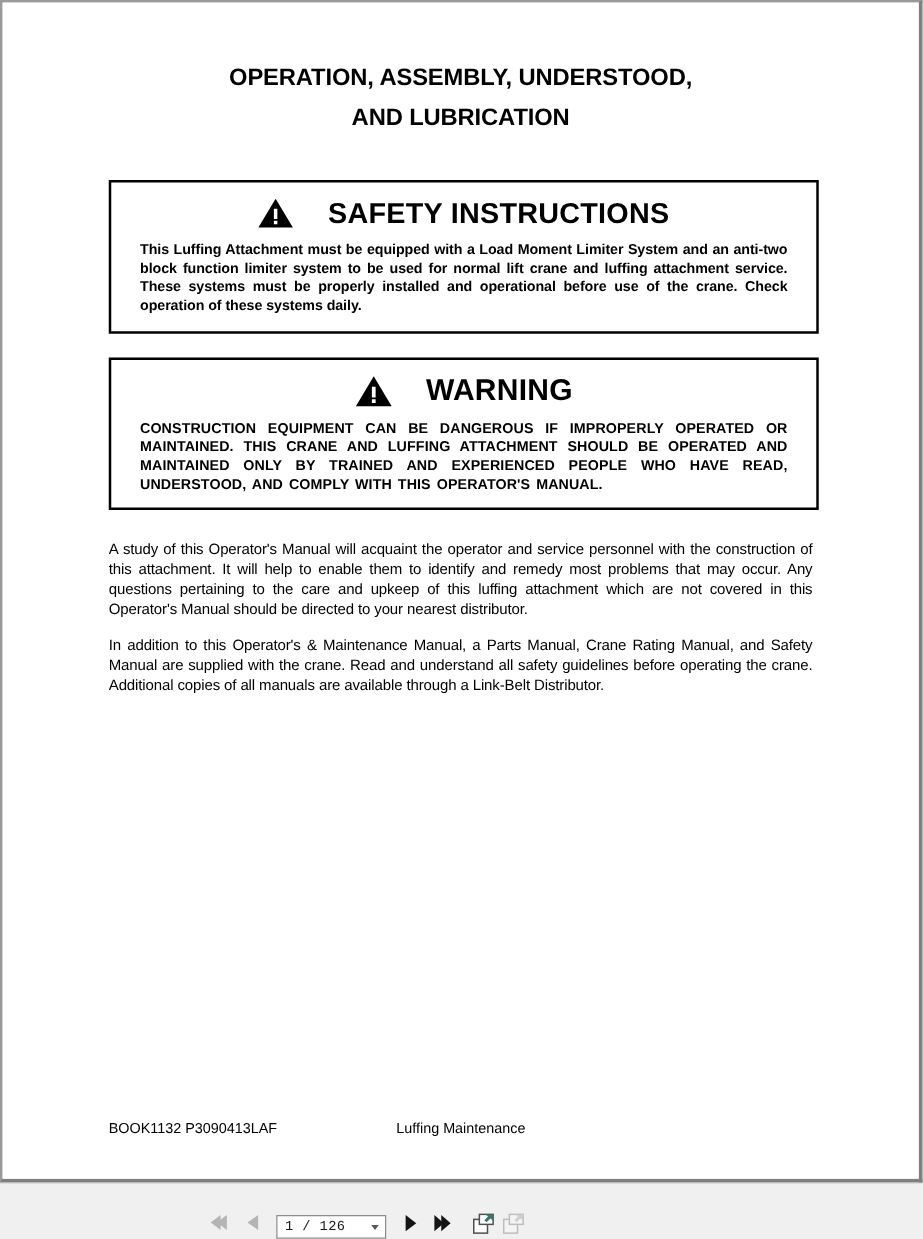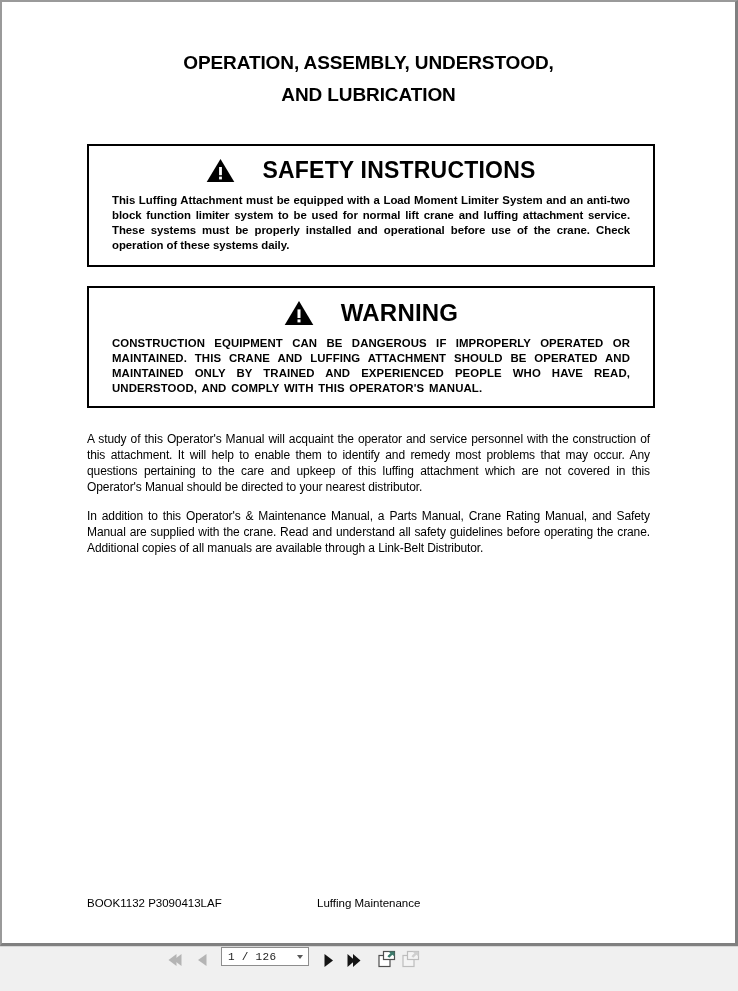--- a/index.html
+++ b/index.html
@@ -132,21 +132,21 @@
   }
   #footer-book { width: 230px; }
   #footer-center { }
 
   
   #toolbar {
     height: 45px;
     background: #f0f0f0;
     border-top: 1px solid #d6d6d6;
     display: flex;
-    align-items: flex-start;
+    align-items: flex-end;
     box-sizing: border-box;
     padding-left: 163px;
     gap: 0;
   }
   .tbtn {
     width: 26px;
     height: 26px;
     display: flex;
     align-items: center;
     justify-content: center;

